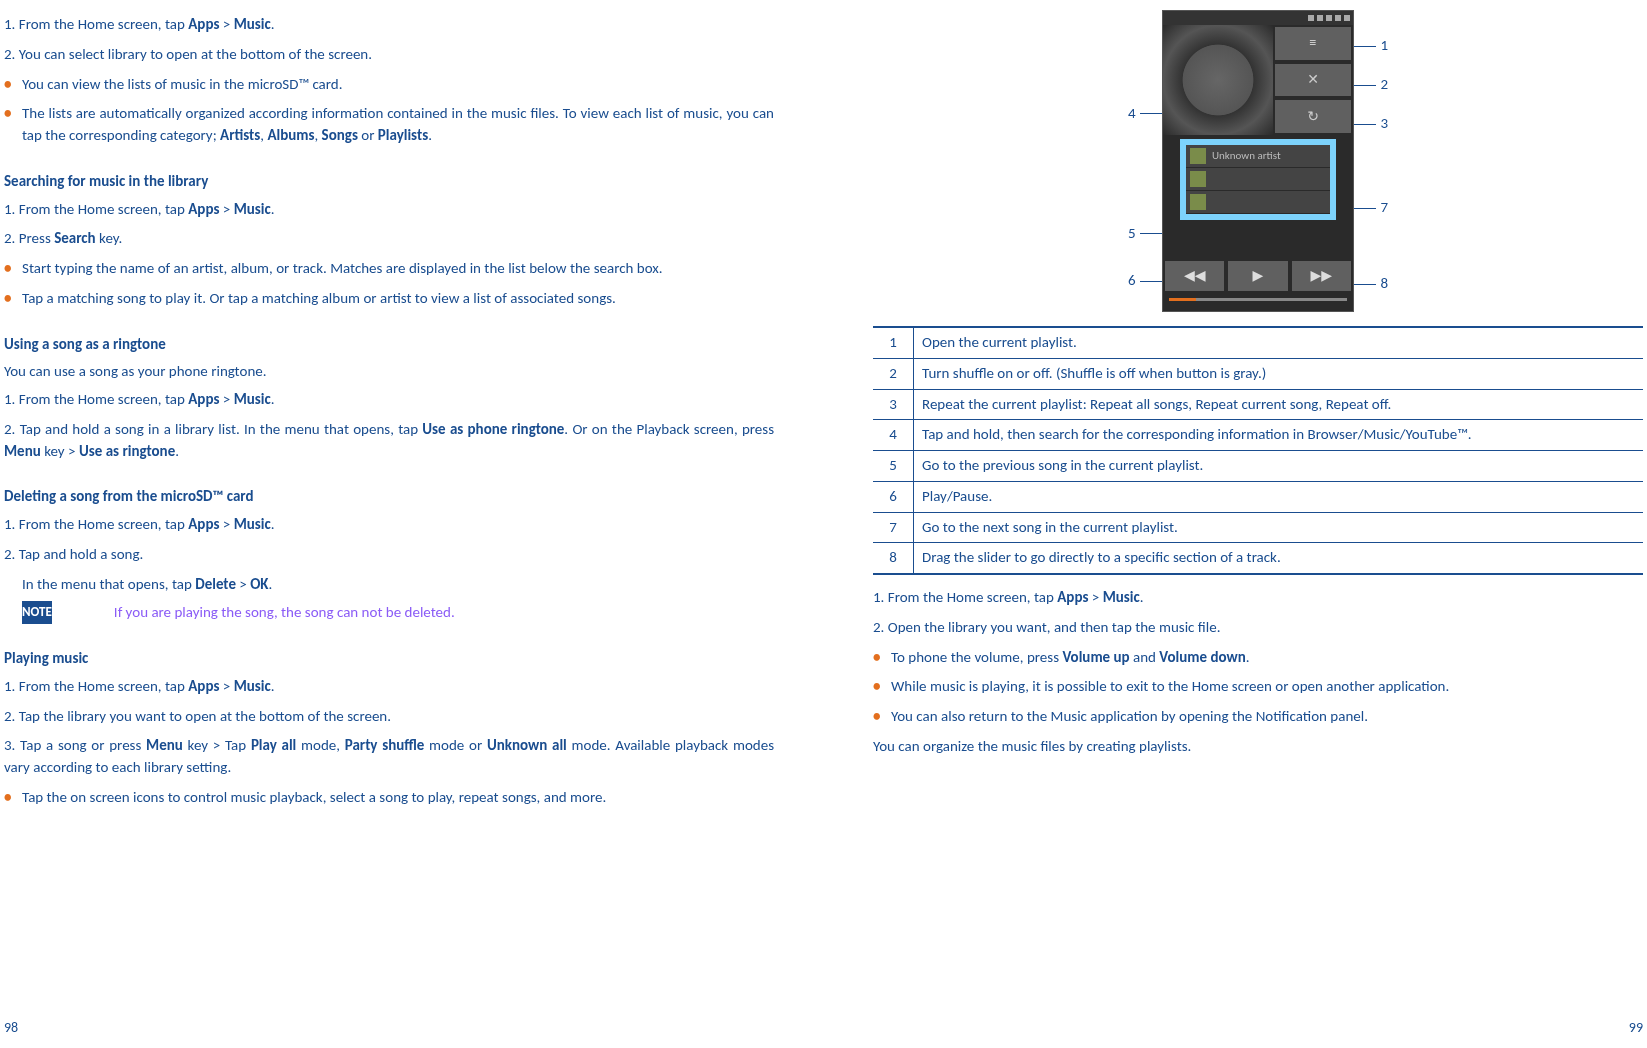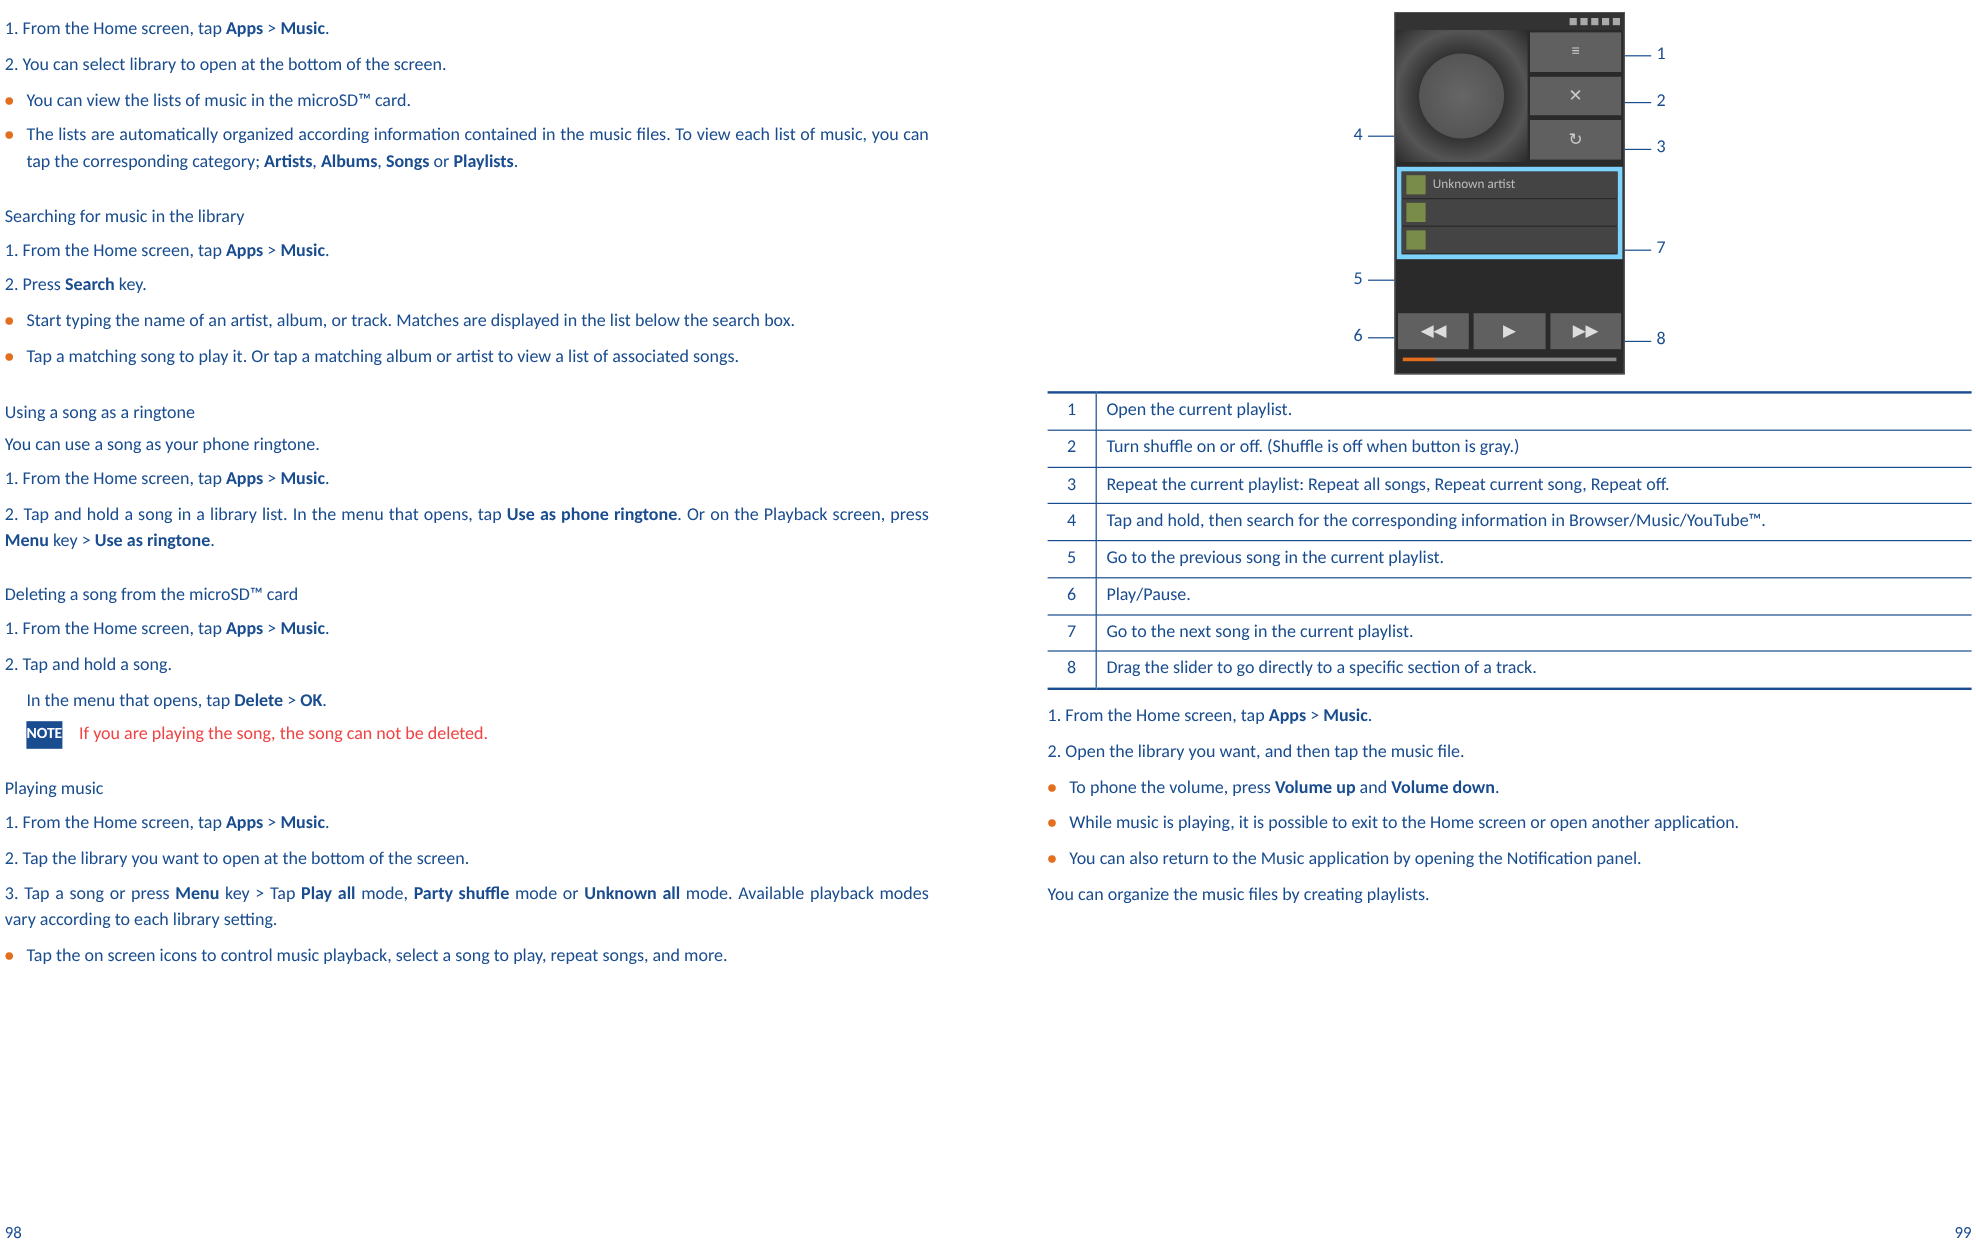--- a/index.html
+++ b/index.html
@@ -35,38 +35,38 @@
   .bullet-dot {
     color: #e36f1e;
     font-weight: bold;
     width: 18px;
     flex-shrink: 0;
     line-height: 1.45;
   }
   .bullet-text { flex: 1; text-align: justify; }
   .bold { font-weight: 700; }
   .heading {
-    font-weight: 400;
+    font-weight: 700;
     margin: 24px 0 6px 0;
   }
   .note-row {
     display: flex;
     align-items: center;
     margin: 6px 0 10px 18px;
   }
   .note-badge {
     background: #1a4d8f;
     color: #fff;
     font-weight: 700;
     padding: 2px 0;
     font-size: 13px;
     margin-right: 14px;
     white-space: nowrap;
   }
-  .note-text { color: #ef4444; }
+  .note-text { color: #8b5cf6; margin-left: 48px; }
   .just { text-align: justify; }
   .pg-num {
     position: absolute;
     bottom: 10px;
     font-size: 14px;
     color: #1a4d8f;
     text-align: right;
   }
   .pg-num-left { left: 4px; }
   .pg-num-right { right: 4px; }
@@ -129,22 +129,22 @@
     flex-direction: column;
   }
   .btn-col .pbtn {
     flex: 1;
     margin: 2px;
     background: #606060;
     display:flex; align-items:center; justify-content:center;
     color:#ccc; font-size: 14px;
   }
   .track-list {
-    border: 4px solid #7dd3fc;
-    margin: 4px 1px;
+    border: 6px solid #7dd3fc;
+    margin: 4px 17px;
   }
   .track {
     display: flex;
     align-items: center;
     height: 22px;
     padding: 0 4px;
     gap: 6px;
     background: #444;
     margin-bottom: 1px;
   }

